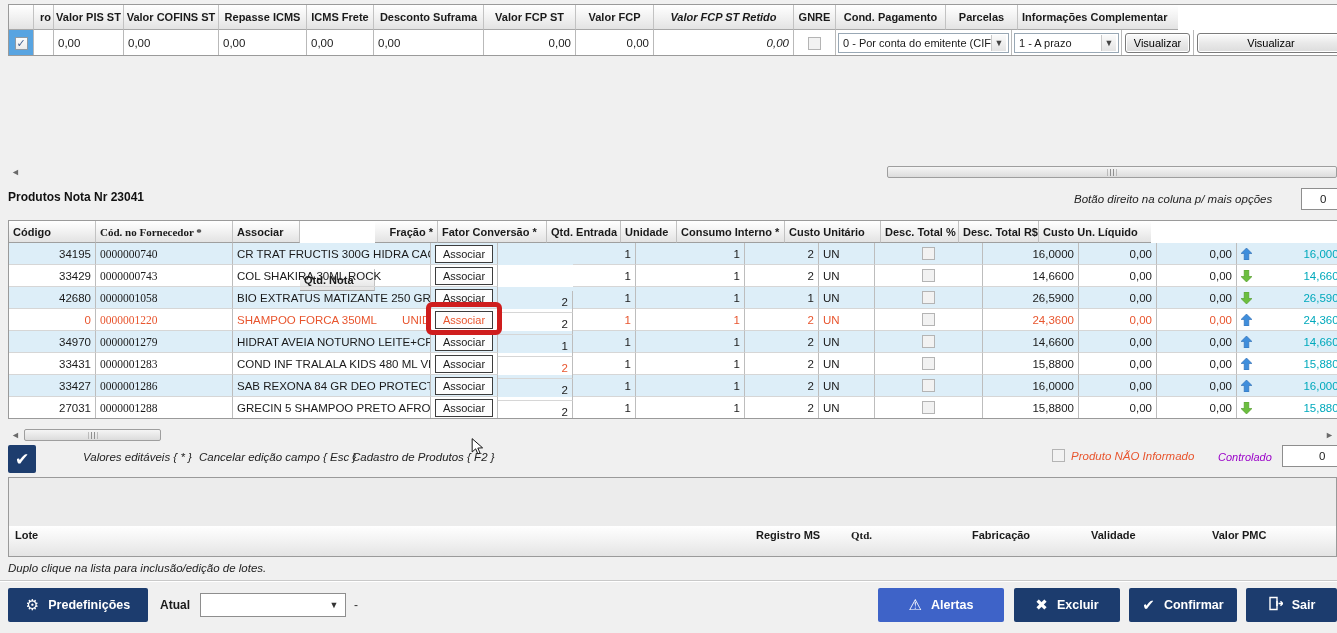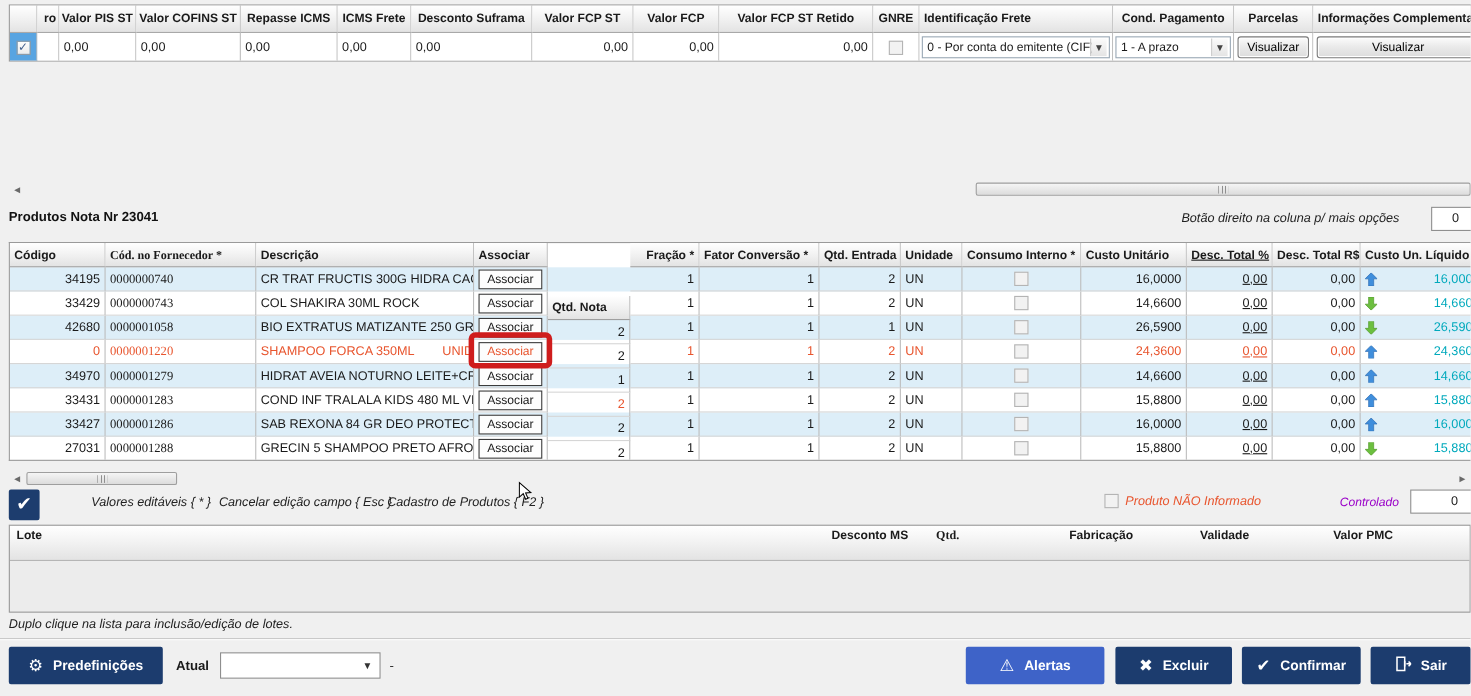--- a/index.html
+++ b/index.html
@@ -12,21 +12,21 @@
   .cell { background:#fff; border-right:1px solid #b9b9b9; white-space:nowrap; overflow:hidden; display:flex; align-items:center; padding:0 4px; }
   .num { justify-content:flex-end; }
   .ctr { justify-content:center; }
 
   
   .tgrid { position:absolute; left:8px; top:4px; width:1330px; height:52px; overflow:hidden; border:1px solid #9a9a9a; background:#fff; }
   .tg-row { display:flex; width:1400px; }
   .tg-row .hdrcell { height:25px; border-bottom:1px solid #a8a8a8; justify-content:center; }
   .tg-row .cell { height:26px; }
   .g0{width:25px;} .g1{width:20px;} .g2{width:70px;} .g3{width:95px;} .g4{width:88px;}
-  .g5{width:67px;} .g6{width:110px;} .g7{width:92px;} .g8{width:78px;} .g9{width:140px;}
+  .g5{width:67px;} .g6{width:110px;} .g7{width:92px;} .g8{width:78px;} .g9{width:140px;font-style:italic;}
   .g10{width:42px;} .g11{width:176px;} .g12{width:110px;} .g13{width:72px;} .g14{width:160px;}
   .selcell { background:#58a4e1; justify-content:center; }
   .checkbox { width:13px; height:13px; background:linear-gradient(#fdfdfd,#ececec); border:1px solid #8f9aa4; display:inline-flex; align-items:center; justify-content:center; font-size:11px; color:#44618f; line-height:11px; }
   .checkbox.gray { background:#f2f2f2; border-color:#b4b4b4; color:transparent; }
   .combo { width:100%; height:20px; margin:0 2px; background:#fff; border:1px solid #99a8b5; display:flex; align-items:center; font-size:11px; padding-left:4px; position:relative; }
   .combo .arrow { position:absolute; right:2px; top:1px; bottom:1px; width:15px; display:flex; align-items:center; justify-content:center; color:#444; font-size:9px; background:linear-gradient(#fbfbfb,#e4e4e4); border-left:1px solid #c9c9c9; }
   .pushbtn { height:20px; background:linear-gradient(#fcfcfc,#e9e9e9 50%,#dcdcdc); border:1px solid #7b7b7b; border-radius:3px; font-size:11px; display:flex; align-items:center; justify-content:center; box-shadow:inset 0 0 0 1px #fff; }
 
   
   .hscroll { position:absolute; height:14px; background:#f0f0f0; }
@@ -41,39 +41,39 @@
   .ptable { position:absolute; left:8px; top:220px; width:1329px; height:199px; overflow:hidden; border:1px solid #9a9a9a; border-right:none; background:#fff; }
   .phead { display:flex; width:1340px; height:22px; }
   .phead .hdrcell { height:22px; border-bottom:1px solid #9f9f9f; padding:0 4px; }
   .prow { display:flex; width:1340px; height:22px; }
   .prow .pc { height:22px; border-right:1px solid #bdbdbd; border-bottom:1px solid #d6d6d6; font-size:11.5px; padding:0 4px; display:flex; align-items:center; white-space:pre; overflow:hidden; background:transparent; }
   .prow.alt { background:#ddeef8; }
   .prow.redrow { color:#e8552e; }
   .prow.redrow .liqval { color:#00a9bc; }
   .pc0{width:87px;} .pc1{width:137px;font-family:Liberation Serif, serif;} .pc2{width:198px;} .pc3{width:67px;} .pc4{width:75px;margin-top:48px;}
   .pc5{width:63px;} .pc6{width:109px;} .pc7{width:74px;} .pc8{width:56px;} .pc9{width:108px;}
-  .pc10{width:96px;} .pc11{width:78px;text-decoration:underline;} .pc12{width:80px;} .pc13{width:112px;}
+  .pc10{width:96px;} .pc11{width:78px;} .pc12{width:80px;} .pc13{width:112px;}
   .assoc-btn { width:58px; height:18px; background:#fdfdfd; border:1px solid #3c3c3c; font-family:"Liberation Sans",sans-serif; font-size:11px; color:inherit; cursor:pointer; padding:0; }
   .redrow .assoc-btn { color:#e8552e; border-color:#3c3c3c; }
   .liq { justify-content:flex-start; gap:4px; }
   .liqval { flex:1; text-align:right; color:#00a9bc; }
   .arr { width:11px; height:12px; display:inline-block; }
   .redbox { position:absolute; left:417px; top:81px; width:76px; height:33px; border:5px solid #cf1d1d; border-radius:6px; pointer-events:none; }
 
   
   .checksquare { position:absolute; left:8px; top:445px; width:28px; height:28px; background:#1d3d6e; border-radius:2px; color:#fff; font-size:17px; font-weight:bold; display:flex; align-items:center; justify-content:center; font-family:"DejaVu Sans",sans-serif; }
   .editlbl { position:absolute; top:451px; font-style:italic; font-size:11.5px; color:#222; }
-  .naoinf { position:absolute; left:1004px; top:449px; display:flex; gap:6px; align-items:center; }
+  .naoinf { position:absolute; left:1052px; top:449px; display:flex; gap:6px; align-items:center; }
   .naoinf .txt { font-style:italic; color:#e8552e; font-size:11.5px; }
   .controlado { position:absolute; left:1218px; top:451px; font-style:italic; color:#9a00c8; font-size:11px; }
   .ctl-field { position:absolute; left:1282px; top:445px; width:70px; height:22px; background:#fff; border:1px solid #8e8e8e; padding-left:36px; line-height:20px; }
 
   
   .lote { position:absolute; left:8px; top:477px; width:1329px; height:80px; border:1px solid #9a9a9a; background:#ececec; overflow:hidden; }
-  .lote-head { display:flex; height:32px; background:linear-gradient(#ffffff,#f3f3f3 45%,#e3e3e3); border-bottom:1px solid #b5b5b5; }
+  .lote-head { display:flex; height:32px; background:linear-gradient(#ffffff,#f3f3f3 45%,#e3e3e3); border-bottom:1px solid #b5b5b5;margin-top:48px; }
   .lote-head div { font-weight:bold; font-size:11px; padding:3px 0 0 6px; white-space:nowrap; overflow:hidden; }
   .lc0{width:741px;} .lc1{width:95px;} .lc2{width:121px;font-family:Liberation Serif, serif;} .lc3{width:119px;} .lc4{width:121px;} .lc5{flex:1;}
   .lote-hint { position:absolute; left:8px; top:562px; font-style:italic; font-size:11.5px; color:#222; }
 
   
   .footline { position:absolute; left:0; top:580px; width:1337px; height:1px; background:#c9c9c9; box-shadow:0 1px 0 #fff; }
   .btn { position:absolute; top:588px; height:34px; border:none; border-radius:2px; color:#fff; font-family:"Liberation Sans",sans-serif; font-weight:bold; font-size:12.5px; display:flex; align-items:center; justify-content:center; gap:9px; cursor:pointer; }
   .navy { background:#1c3c6e; }
   .blue { background:#3e63c8; }
   .btn .ic { font-family:"DejaVu Sans",sans-serif; font-weight:normal; font-size:15px; line-height:15px; }
@@ -95,21 +95,20 @@
       <div class="hdrcell g1" style="justify-content:flex-end;padding-right:2px;">ro</div>
       <div class="hdrcell g2">Valor PIS ST</div>
       <div class="hdrcell g3">Valor COFINS ST</div>
       <div class="hdrcell g4">Repasse ICMS</div>
       <div class="hdrcell g5">ICMS Frete</div>
       <div class="hdrcell g6">Desconto Suframa</div>
       <div class="hdrcell g7">Valor FCP ST</div>
       <div class="hdrcell g8">Valor FCP</div>
       <div class="hdrcell g9">Valor FCP ST Retido</div>
       <div class="hdrcell g10">GNRE</div>
-      <div class="hdrcell g11" style="justify-content:flex-start;padding-left:4px;">Identificação Frete</div>
       <div class="hdrcell g12">Cond. Pagamento</div>
       <div class="hdrcell g13">Parcelas</div>
       <div class="hdrcell g14" style="justify-content:flex-start;padding-left:4px;border-right:none;">Informações Complementar</div>
     </div>
     <div class="tg-row">
       <div class="cell g0 selcell ctr">
           <span class="checkbox">✓</span>
         </div>
       <div class="cell g1"></div>
       <div class="cell g2">0,00</div>
@@ -152,21 +151,20 @@
   </div>
 
   <div class="prod-title">Produtos Nota Nr 23041</div>
   <div class="prod-hint">Botão direito na coluna p/  mais opções</div>
   <div class="hint-field">0</div>
 
   <div class="ptable">
     <div class="phead">
       <div class="hdrcell pc0">Código</div>
       <div class="hdrcell pc1">Cód. no Fornecedor *</div>
-      <div class="hdrcell pc2">Descrição</div>
       <div class="hdrcell pc3">Associar</div>
       <div class="hdrcell pc4">Qtd. Nota</div>
       <div class="hdrcell pc5" style="justify-content:flex-end;">Fração *</div>
       <div class="hdrcell pc6">Fator Conversão *</div>
       <div class="hdrcell pc7">Qtd. Entrada</div>
       <div class="hdrcell pc8">Unidade</div>
       <div class="hdrcell pc9">Consumo Interno *</div>
       <div class="hdrcell pc10">Custo Unitário</div>
       <div class="hdrcell pc11">Desc. Total %</div>
       <div class="hdrcell pc12">Desc. Total R$</div>
@@ -368,21 +366,21 @@
   <div class="naoinf">
     <span class="checkbox gray"></span>
     <span class="txt">Produto NÃO Informado</span>
   </div>
   <span class="controlado">Controlado</span>
   <div class="ctl-field">0</div>
 
   <div class="lote">
     <div class="lote-head">
       <div class="lc0">Lote</div>
-      <div class="lc1">Desconto MS</div>
+      <div class="lc1">Registro MS</div>
       <div class="lc2">Qtd.</div>
       <div class="lc3">Fabricação</div>
       <div class="lc4">Validade</div>
       <div class="lc5">Valor PMC</div>
     </div>
   </div>
   <span class="lote-hint">Duplo clique na lista para inclusão/edição de lotes.</span>
 
   <div class="footline"></div>
   <button class="btn navy" style="left:8px; width:140px;">

